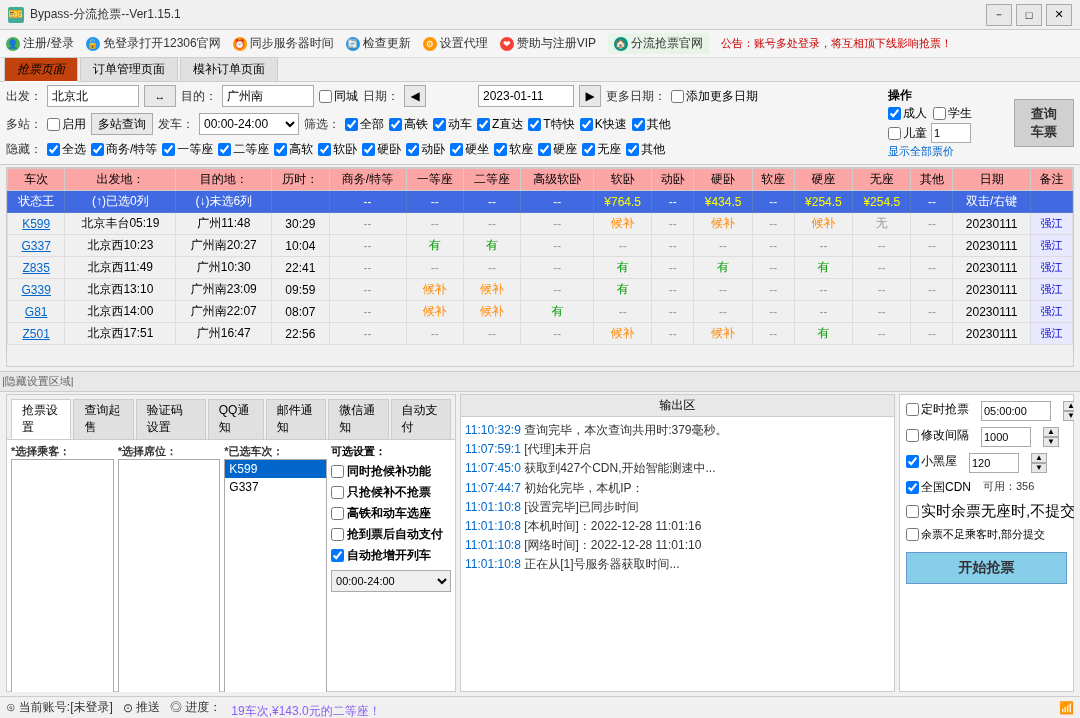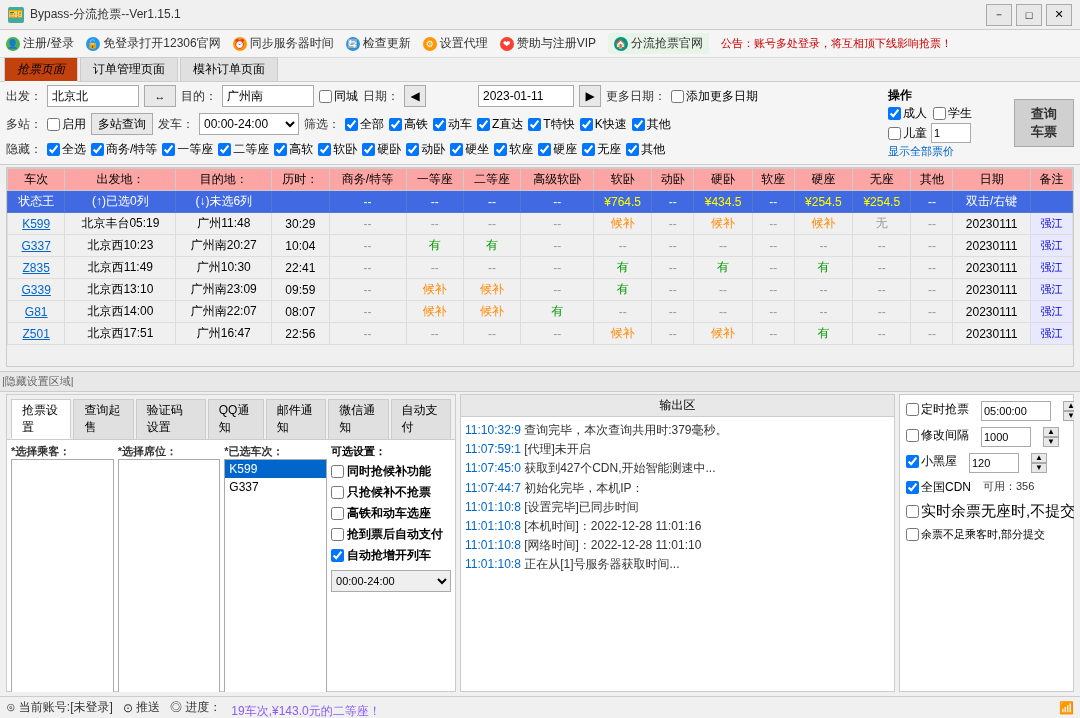--- a/index.html
+++ b/index.html
@@ -840,20 +840,21 @@
         </label>
       </div>
       
       <div class="settings-row">
         <label class="checkbox-label">
           <input type="checkbox" style=""> 
             <span style="font-size:11px;">余票不足乘客时,部分提交</span>
         </label>
       </div>
       
+      <button class="start-btn">开始抢票</button>
     </div>
   </div>
 
   <div class="status-bar">
     <div class="status-item">
       <span>⊙ 当前账号:[未登录]</span>
     </div>
     <div class="status-item">
       <span>⊙</span>
       <span>推送</span>

